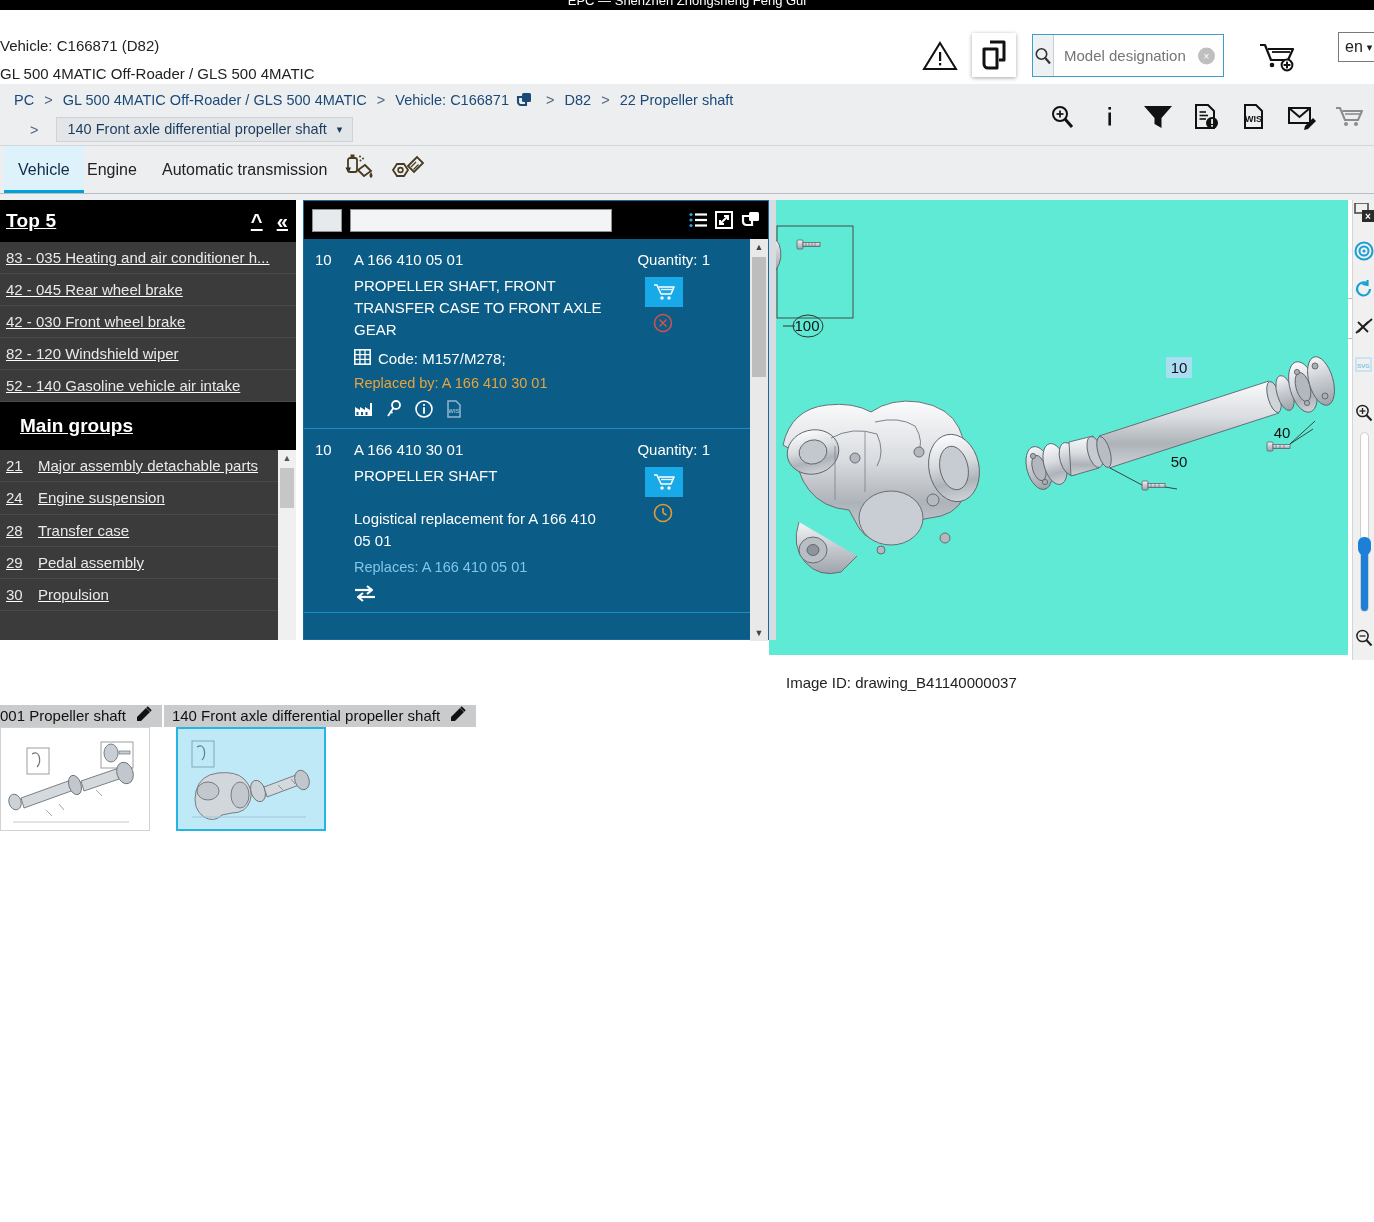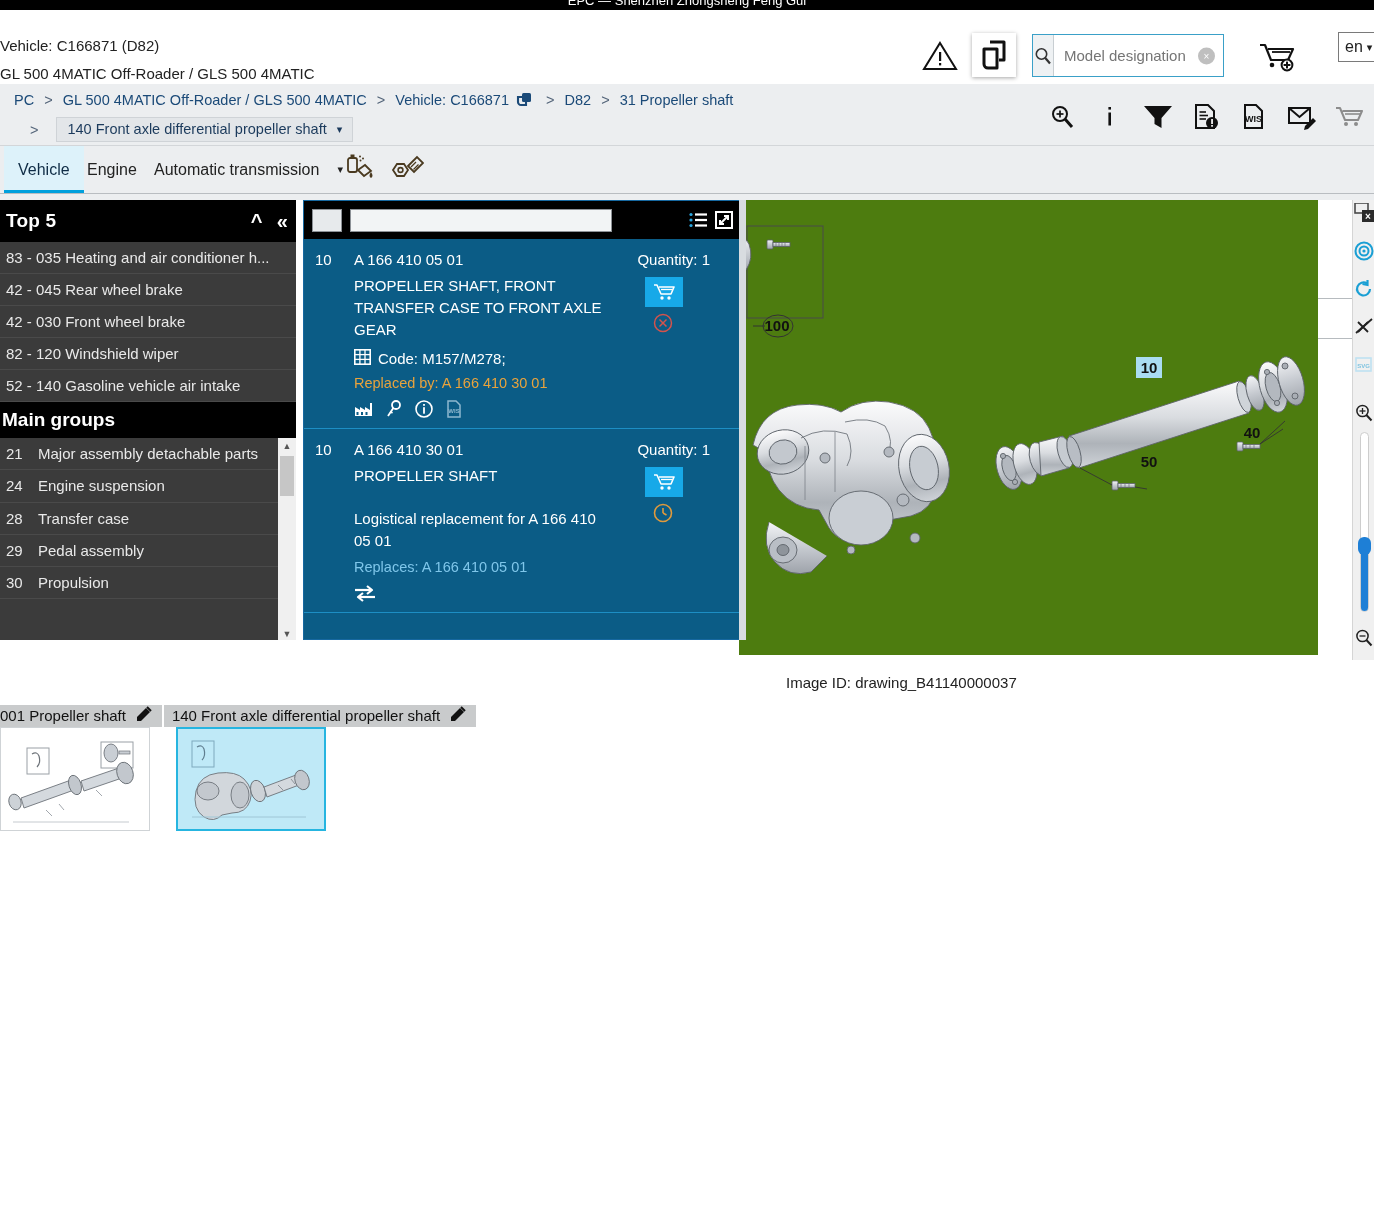--- a/index.html
+++ b/index.html
@@ -130,35 +130,35 @@
   .hdr-search .hs-clear {
     position: absolute; right: 10px; top: 50%; transform: translateY(-50%);
     width: 17px; height: 17px; border-radius: 50%; background: #cfcfcf;
     color: #fff; font-size: 10px; display: flex; align-items: center;
     justify-content: center; cursor: pointer;
   }
 
   
   .sidebar {
     position: absolute; left: 0; top: 200px; width: 296px; height: 440px;
-    background: #3b3b3b; color: #fff; overflow: hidden;
+    background: #3b3b3b; color: #fff; overflow: hidden; text-decoration: underline;
   }
   .sb-head {
     height: 42px; background: #000; display: flex; align-items: center;
     padding: 0 8px 0 6px; font-size: 19px; font-weight: bold; letter-spacing: .2px;
   }
   .sb-head .sp { flex: 1; }
   .sb-head .ic { margin-left: 14px; cursor: pointer; font-size: 20px; }
   .sb-row {
     height: 32px; display: flex; align-items: center; padding: 0 6px;
     font-size: 15px; color: #e9e9e9; border-bottom: 1px solid #4a4a4a;
     cursor: pointer; white-space: nowrap; overflow: hidden;
   }
-  .sb-sub { height: 36px; background: #000; display: flex; align-items: center;
-    padding: 0 2px; font-size: 19px; font-weight: bold; }
+  .sb-sub { height: 48px; background: #000; display: flex; align-items: center;
+    padding: 0 20px; font-size: 19px; font-weight: bold; }
   .mg-list { position: relative; }
   .mg-row {
     display: flex; align-items: flex-start; padding: 7px 20px 7px 6px;
     font-size: 15px; color: #e9e9e9; border-bottom: 1px solid #4a4a4a;
     cursor: pointer; line-height: 1.15;
   }
   .mg-row .num { width: 32px; flex: none; }
   .mg-scroll {
     position: absolute; right: 0; top: 0; width: 18px; height: 204px;
     background: #f0f0f0; cursor: pointer;
@@ -217,22 +217,22 @@
   }
   .parts-scroll .up, .parts-scroll .dn {
     position: absolute; left: 0; width: 18px; height: 16px; color: #444;
     font-size: 9px; display: flex; align-items: center; justify-content: center; cursor: pointer;
   }
   .parts-scroll .up { top: 0; } .parts-scroll .dn { bottom: 0; }
   .parts-scroll .thumb { position: absolute; left: 2px; top: 18px; width: 14px; height: 120px; background: #bdbdbd; }
 
   
   .drawing {
-    position: absolute; left: 739px; top: 200px; width: 579px; height: 455px;
-    background: #4d7c0f; overflow: hidden; font-weight: bold;
+    position: absolute; left: 769px; top: 200px; width: 579px; height: 455px;
+    background: #5eead4; overflow: hidden;
   }
   .drawing .stripe {
     position: absolute; left: 0; top: 0; width: 7px; height: 440px; background: #d8dce0;
   }
   .imgid {
     position: absolute; left: 786px; top: 674px; font-size: 15px; color: #222;
   }
 
   
   .vtool {
@@ -335,21 +335,21 @@
     <span class="c">Vehicle: C166871</span>
     <span class="crumb-dup">
       <svg width="17" height="16" viewBox="0 0 17 16">
         <rect x="6" y="1" width="9" height="9" rx="1.5" fill="#1b4a78"></rect>
         <path d="M2 5 h8 v8 h-5 a3 3 0 0 1 -3 -3 Z" fill="none" stroke="#1b4a78" stroke-width="2.1"></path>
       </svg>
     </span>
     <span class="sep">&gt;</span>
     <span class="c">D82</span>
     <span class="sep">&gt;</span>
-    <span class="c">31 Propeller shaft</span>
+    <span class="c">22 Propeller shaft</span>
 
     <div class="crumb-row2">
       <span class="sep" style="margin-left:16px;">&gt;</span>
       <span class="crumb-chip">
         <span>140 Front axle differential propeller shaft</span>
         <span style="font-size:11px;">▾</span>
       </span>
     </div>
   </div>
 
@@ -410,21 +410,21 @@
 
 <div class="tabstrip">
   <div class="underline"></div>
 
   <div class="tab active" style="left:4px;">
     <span>Vehicle</span>
   </div>
   <div class="tab" style="left:73px;">
     <span>Engine</span>
   </div>
-  <div class="tab" style="left:140px;gap:10px;">
+  <div class="tab" style="left:148px;gap:10px;">
     <span>Automatic transmission</span>
     <span style="margin-left:8px;font-size:11px;">▾</span>
   </div>
 
   <div class="tabicon" style="left:344px;">
     <svg width="34" height="32" viewBox="0 0 34 32">
       <rect x="4" y="4" width="9" height="14" rx="2" fill="none" stroke="#4a3a20" stroke-width="1.8"></rect>
       <rect x="6.5" y="0.5" width="4" height="3.5" fill="#4a3a20"></rect>
       <circle cx="16" cy="2.5" r="1" fill="#4a3a20"></circle>
         <circle cx="19" cy="4.5" r="1" fill="#4a3a20"></circle>

